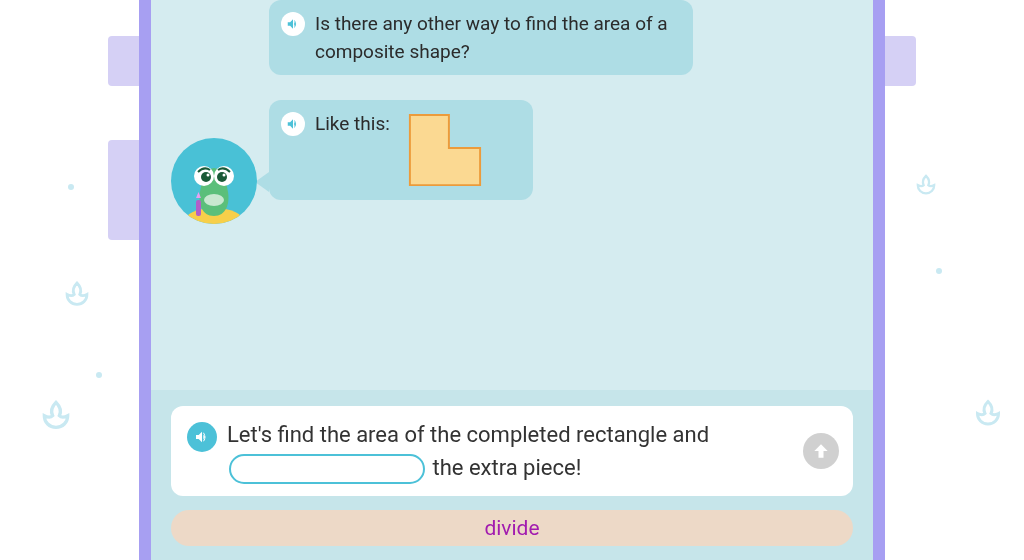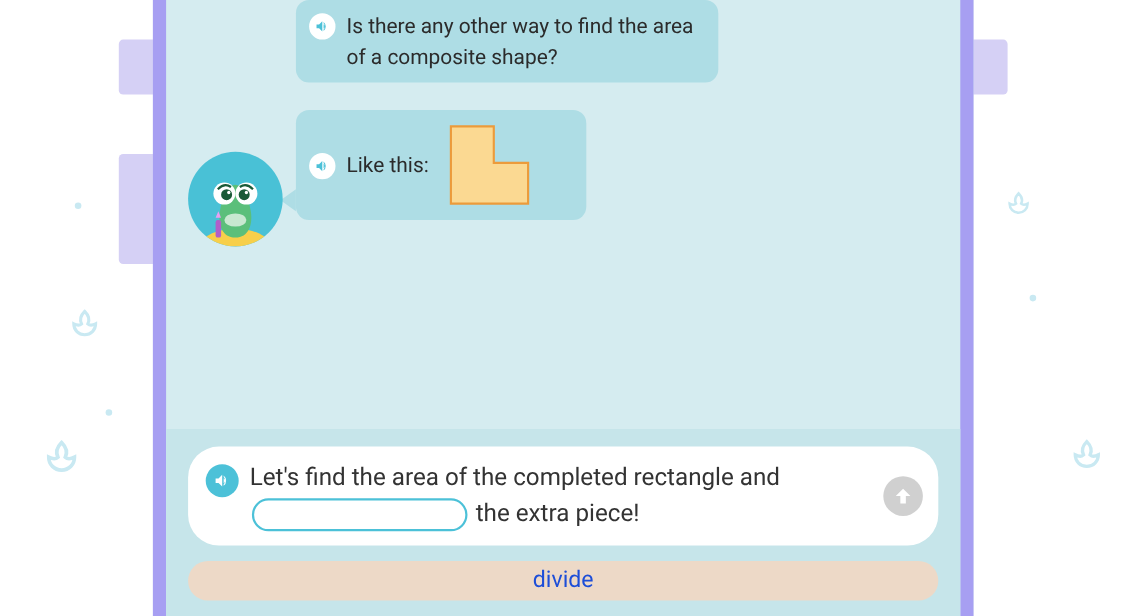--- a/index.html
+++ b/index.html
@@ -59,22 +59,22 @@
     border-radius: 12px;
     padding: 10px 16px 10px 12px;
     color: #2b2b2b;
     font-size: 19px;
     line-height: 1.45;
     display: flex;
     align-items: flex-start;
     gap: 10px;
     position: absolute;
   }
-  .bubble1 { left: 118px; top: 0; width: 384px; }
-  .bubble2 { left: 118px; top: 100px; width: 264px; align-items: center; }
+  .bubble1 { left: 118px; top: 0; width: 424px; }
+  .bubble2 { left: 118px; top: 100px; width: 264px; }
   .bubble2::before {
     content: "";
     position: absolute;
     left: -14px;
     top: 72px;
     border: 10px solid transparent;
     border-right: 14px solid #aedde5;
     border-left: none;
   }
   .audio-btn {
@@ -108,21 +108,21 @@
     position: relative;
     margin-left: 6px;
   }
   .lshape svg { width: 100%; height: 100%; }
   .answer-zone {
     background: #c6e5ea;
     padding: 16px 20px 14px 20px;
   }
   .prompt-card {
     background: #ffffff;
-    border-radius: 28px;
+    border-radius: 12px;
     padding: 12px 64px 12px 16px;
     display: flex;
     align-items: flex-start;
     gap: 10px;
     position: relative;
   }
   .prompt-audio {
     flex-shrink: 0;
     width: 30px;
     height: 30px;
@@ -168,21 +168,21 @@
     margin-top: 14px;
     justify-content: space-between;
   }
   .option {
     flex: 1;
     background: #edd9c7;
     border-radius: 18px;
     padding: 6px 0;
     text-align: center;
     font-size: 21px;
-    color: #1d4ed8;
+    color: #a21caf;
     cursor: pointer;
   }
 </style>
 </head>
 <body>
 
 <div class="bg-decoration">
   <svg class="lotus" style="left:60px; top:276px;" width="34" height="34" viewBox="0 0 24 24">
       <path fill="none" stroke="#c9e9f2" stroke-width="2" d="M12 20c-4 0-7-3-7-7 2 1 4 1 5 0-1-2-1-5 2-8 3 3 3 6 2 8 1 1 3 1 5 0 0 4-3 7-7 7z"></path>
     </svg>

